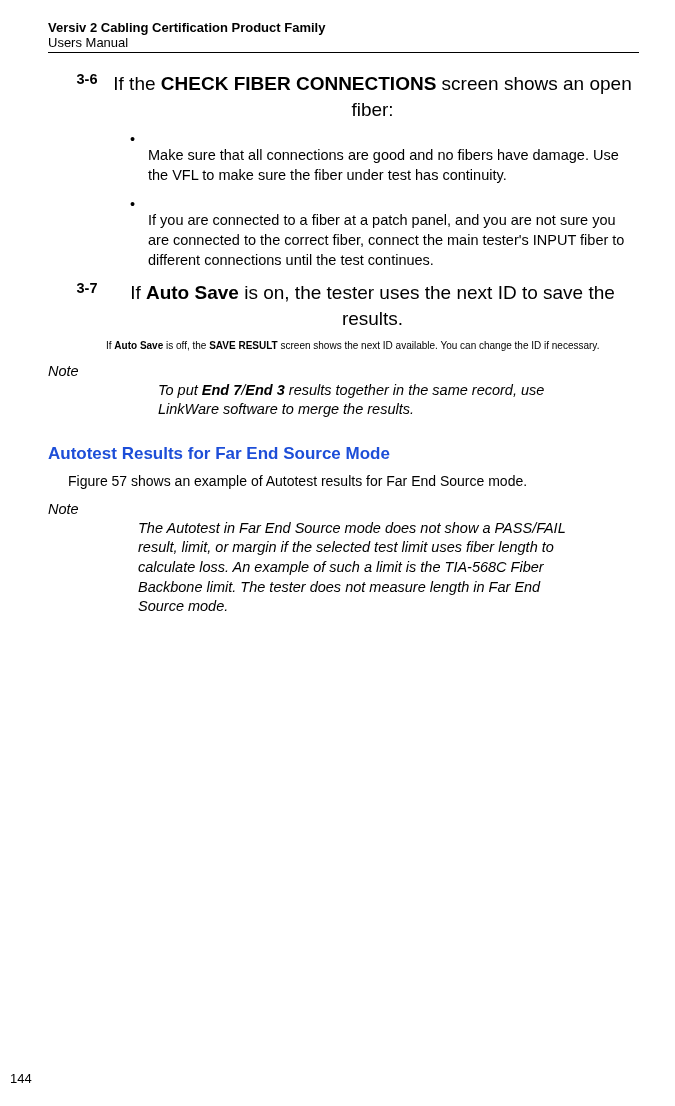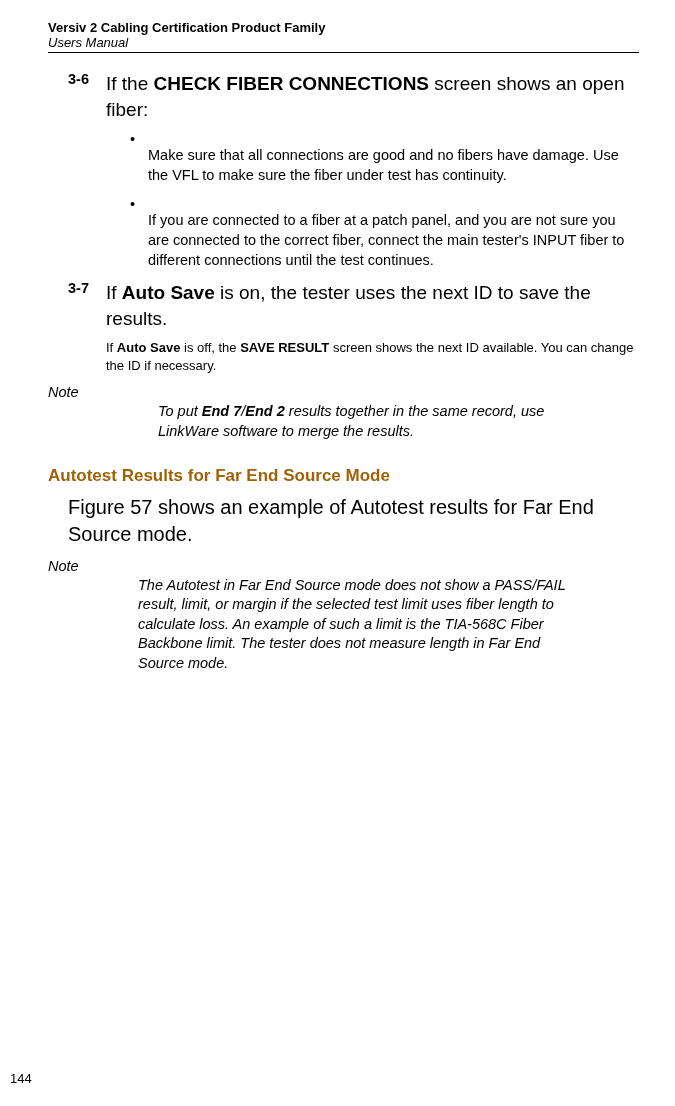--- a/index.html
+++ b/index.html
@@ -1,33 +1,33 @@
 <!DOCTYPE html>
 <html><head>
 <meta charset="utf-8">
 <style>
   * { box-sizing: border-box; margin: 0; padding: 0; }
   html, body { width: 675px; height: 1106px; background: #fff; font-family: "Segoe UI", "Helvetica Neue", Arial, sans-serif; color: #000; }
   .page { padding: 20px 36px 20px 48px; position: relative; height: 100%; }
   .header { border-bottom: 1.5px solid #000; padding-bottom: 2px; margin-bottom: 18px; }
   .header-line1 { font-size: 13px; font-weight: 700; }
-  .header-line2 { font-size: 13px; font-weight: 400; font-style: italic; }
-  .num-item { display: flex; margin: 10px 0 4px 20px; }
+  .header-line2 { font-size: 13px; font-weight: 400; }
+  .num-item { display: flex; margin: 10px 0 4px 20px; text-align: center; }
   .num-label { width: 38px; flex-shrink: 0; font-weight: 700; font-size: 14.5px; }
   .num-body { flex: 1; font-size: 19px; line-height: 1.35; }
   .bold { font-weight: 700; }
   .bullet-list { margin: 8px 0 8px 82px; }
   .bullet-item { display: flex; margin-bottom: 10px; font-size: 14.5px; line-height: 1.35; }
   .bullet-dot { width: 18px; flex-shrink: 0; }
   .bullet-body { flex: 1; padding-right: 10px; margin-top: 16px; }
-  .sub-para { margin-left: 58px; font-size: 13px; line-height: 1.35; margin-top: 8px; margin-bottom: 8px; }
+  .sub-para { margin-left: 58px; font-size: 10px; line-height: 1.35; margin-top: 8px; margin-bottom: 8px; }
   .note-label { text-align: left; font-style: italic; font-size: 14.5px; margin-top: 10px; margin-bottom: 2px; }
   .note-body { margin-left: 110px; margin-right: 80px; font-style: italic; font-size: 14.5px; line-height: 1.35; }
-  .section-h { color: #a16207; font-weight: 700; font-size: 17px; margin-top: 24px; margin-bottom: 8px; }
-  .body-para { margin-left: 20px; font-size: 20px; line-height: 1.35; margin-bottom: 6px; }
+  .section-h { color: #1d4ed8; font-weight: 700; font-size: 17px; margin-top: 24px; margin-bottom: 8px; }
+  .body-para { margin-left: 20px; font-size: 14px; line-height: 1.35; margin-bottom: 6px; }
   .page-num { position: absolute; bottom: 20px; left: 10px; font-size: 13px; }
   .ital-bold { font-weight: 700; font-style: italic; }
 </style>
 </head>
 <body>
 
 <div class="page">
 
   <div class="header">
     <div class="header-line1">Versiv 2 Cabling Certification Product Family</div>
@@ -58,21 +58,21 @@
       <span>If </span><span class="bold">Auto Save</span><span> is on, the tester uses the next ID to save the results.</span>
     </div>
   </div>
 
   <div class="sub-para">
     <span>If </span><span class="bold">Auto Save</span><span> is off, the </span><span class="bold">SAVE RESULT</span><span> screen shows the next ID available. You can change the ID if necessary.</span>
   </div>
 
   <div class="note-label">Note</div>
   <div class="note-body">
-    <span>To put </span><span class="ital-bold">End 7</span><span>/</span><span class="ital-bold">End 2</span><span> results together in the same record, use LinkWare software to merge the results.</span>
+    <span>To put </span><span class="ital-bold">End 7</span><span>/</span><span class="ital-bold">End 3</span><span> results together in the same record, use LinkWare software to merge the results.</span>
   </div>
 
   <div class="section-h">Autotest Results for Far End Source Mode</div>
   <div class="body-para">Figure 57 shows an example of Autotest results for Far End Source mode.</div>
 
   <div class="note-label">Note</div>
   <div class="note-body" style="margin-left:90px; margin-right:70px;">The Autotest in Far End Source mode does not show a PASS/FAIL result, limit, or margin if the selected test limit uses fiber length to calculate loss. An example of such a limit is the TIA-568C Fiber Backbone limit. The tester does not measure length in Far End Source mode.</div>
 
   <div class="page-num">144</div>
 

